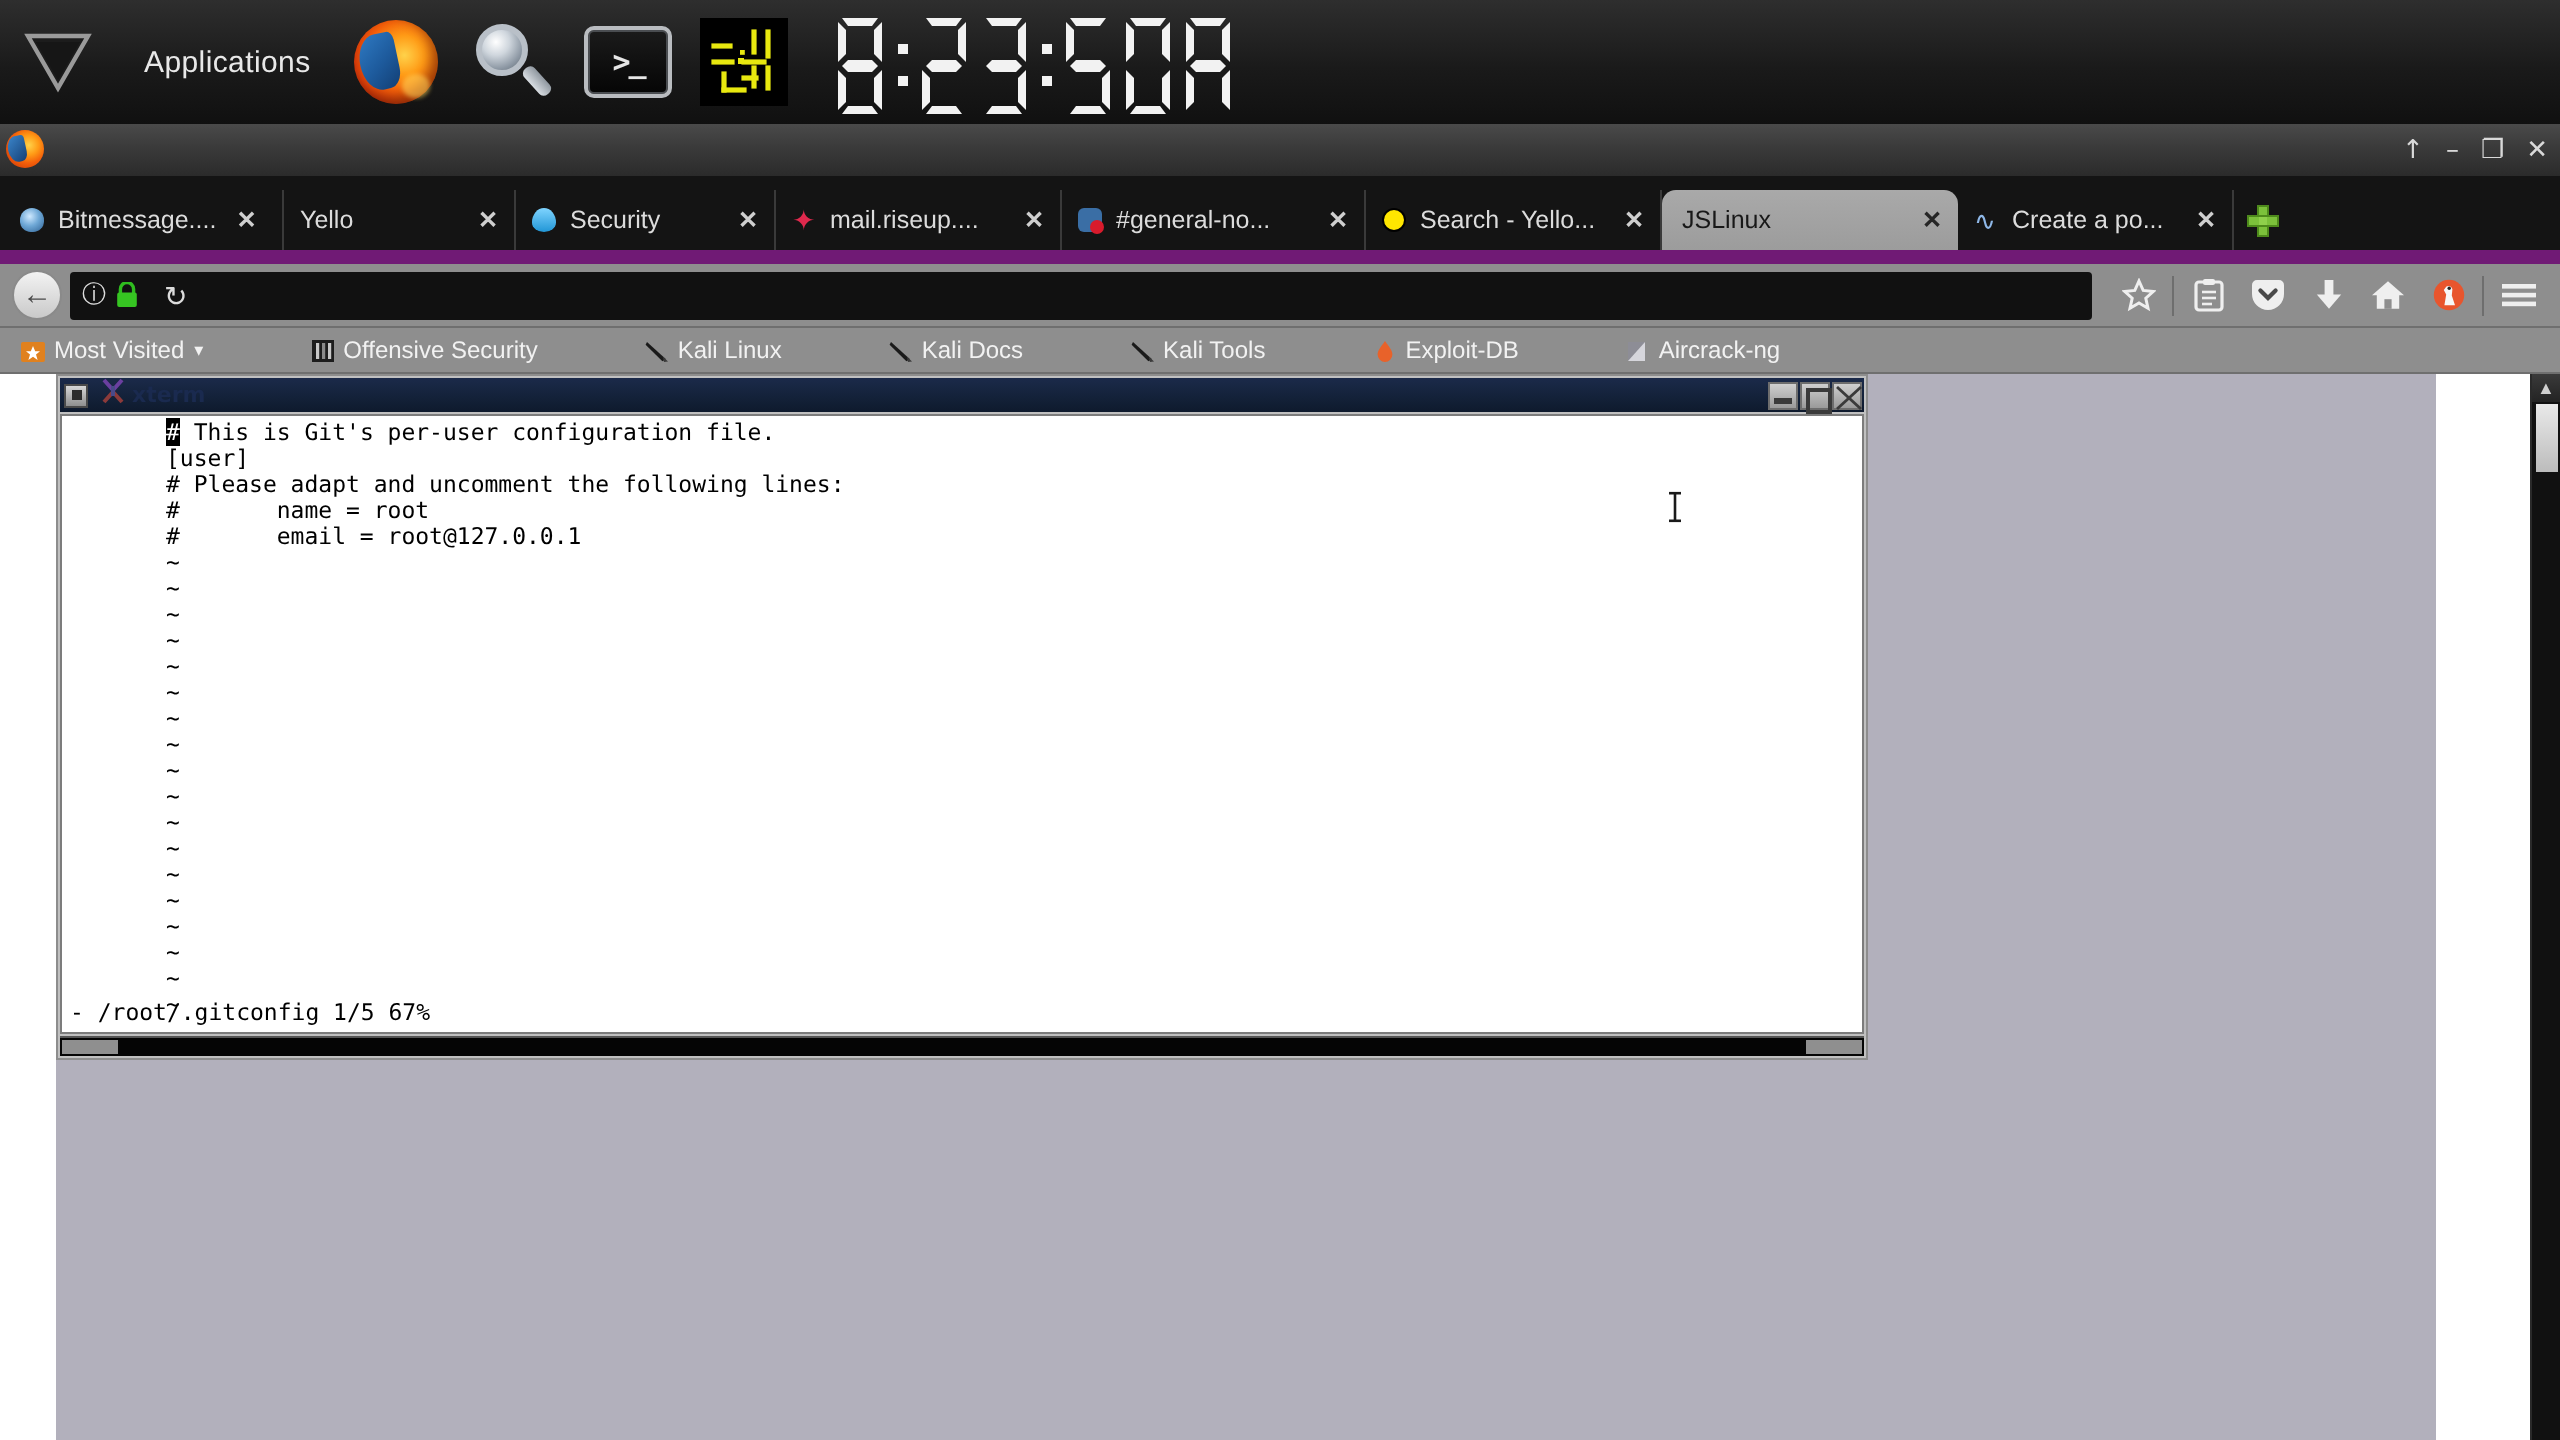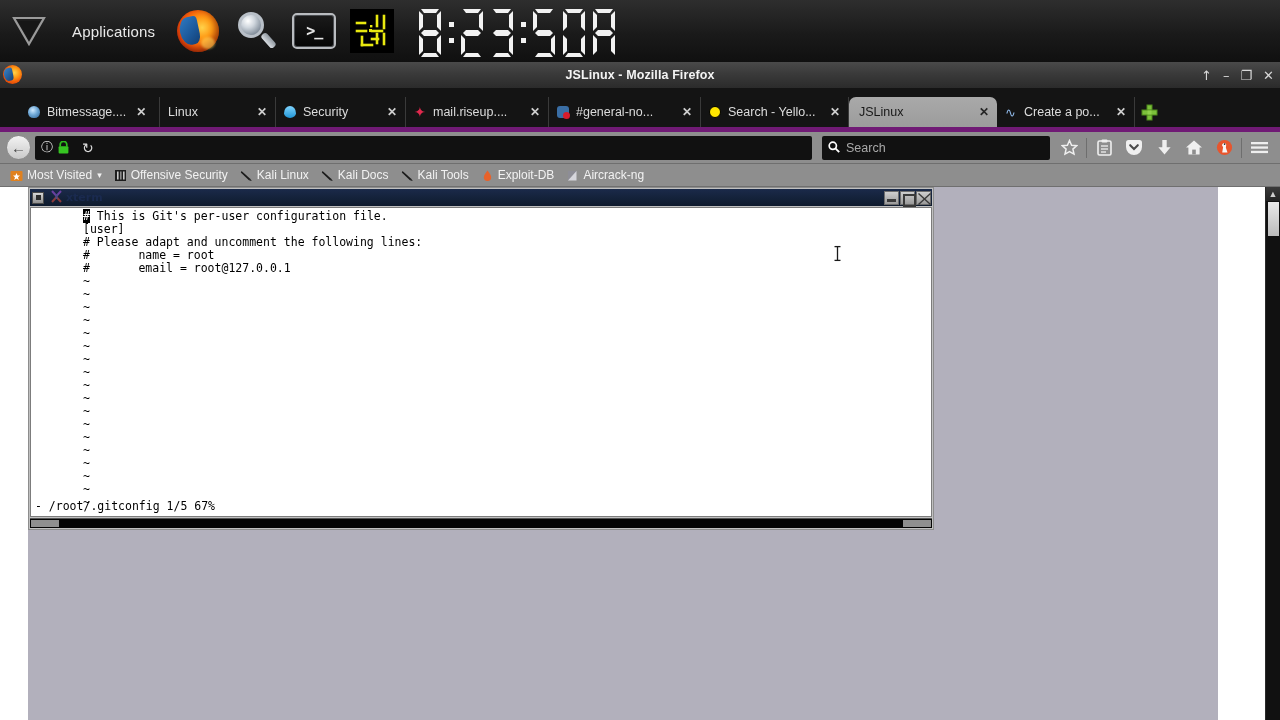--- a/index.html
+++ b/index.html
@@ -89,23 +89,23 @@
   #window-title{
     position:absolute; left:0; right:0; text-align:center;
     color:#f4f4f4; font-size:12.5px; font-weight:bold; letter-spacing:.1px;
   }
   #win-buttons{ position:absolute; right:6px; top:0; height:26px; display:flex; align-items:center; gap:11px; }
   .win-btn{ color:#d9d9d9; font-size:13px; line-height:1; font-family:"DejaVu Sans", sans-serif; cursor:default; }
 
   
   #tabstrip{
     height:44px; background:#141414;
-    border-bottom:5px solid #701a75;
+    border-bottom:7px solid #701a75;
     display:flex; align-items:flex-end; position:relative;
-    padding-left:20px;
+    padding-left:2px;
   }
   .tab{
     position:relative; height:30px; display:flex; align-items:center;
     padding:0 8px 0 8px; min-width:0; color:#dcdcdc; font-size:12.5px;
     border-right:1px solid #3a3a3a;
   }
   .tab .tab-favicon{ width:13px;height:13px;margin-right:6px;flex:0 0 13px; position:relative; }
   .tab .tab-label{ white-space:nowrap; overflow:hidden; }
   .tab .tab-close{ margin-left:10px; color:#cfcfcf; font-size:12px; font-weight:bold; }
   .tab.active{
@@ -156,21 +156,21 @@
   }
   #searchbar .sq{ margin-right:6px; }
   #search-placeholder{ color:#a9a9a9; font-size:12.5px; }
   #nav-icons{ display:flex; align-items:center; gap:0px; margin-left:4px; }
   .nav-ico{ width:30px;height:30px;display:flex;align-items:center;justify-content:center; }
   .vsep{ width:1px;height:20px;background:#6e6e6e;margin:0 2px; }
 
   
   #bookmarks{
     height:23px; background:#8e8e8e; display:flex; align-items:center;
-    padding-left:4px; border-bottom:1px solid #6f6f6f;
+    padding-left:4px; border-bottom:1px solid #6f6f6f;gap:41px;
   }
   .bm{ display:flex;align-items:center; padding:0 6px; color:#f2f2f2; font-size:12px; white-space:nowrap; }
   .bm .bm-ico{ width:13px;height:13px;margin-right:4px;flex:0 0 13px; }
   .bm .caret{ margin-left:5px; font-size:9px; }
 
   
   #content{ position:relative; width:1280px; height:547px; background:#fff; overflow:hidden; }
   #vm-canvas{
     position:absolute; left:28px; top:0px; width:1190px; height:547px;
     background:#b2b0bc;
@@ -390,41 +390,40 @@
     </svg>
   </div>
 </div>
 
 <div id="ff-window">
 
   <div id="ff-titlebar">
     <div id="titlebar-ff-icon">
       <div class="ff-logo-sm"></div>
     </div>
-    <div id="window-title">JSLinux - Mozilla Firefox</div>
     <div id="win-buttons">
       <span class="win-btn">↑</span>
       <span class="win-btn">–</span>
       <span class="win-btn">❐</span>
       <span class="win-btn">✕</span>
     </div>
   </div>
 
   <div id="tabstrip">
 
     <div class="tab" style="width:140px">
       <span class="tab-favicon">
           <span class="fav-bitmessage" style="display:block"></span>
         </span>
       <span class="tab-label">Bitmessage....</span>
       <span class="tab-close">✕</span>
     </div>
 
     <div class="tab" style="width:116px">
-      <span class="tab-label" style="flex:1">Linux</span>
+      <span class="tab-label" style="flex:1">Yello</span>
       <span class="tab-close">✕</span>
     </div>
 
     <div class="tab" style="width:130px">
       <span class="tab-favicon">
           <span class="fav-flame" style="display:block"></span>
         </span>
       <span class="tab-label" style="flex:1">Security</span>
       <span class="tab-close">✕</span>
     </div>
@@ -478,29 +477,20 @@
       <span id="identity-info">ⓘ</span>
       <span id="lock-icon">
         <svg width="11" height="13" viewBox="0 0 11 13">
           <path d="M2.2 5.5 V3.6 a3.3 3.3 0 0 1 6.6 0 V5.5" fill="none" stroke="#2fbd1f" stroke-width="1.7"></path>
           <rect x="0.6" y="5.2" width="9.8" height="7.3" rx="1" fill="#36c522"></rect>
         </svg>
       </span>
       <span id="reload-btn">↻</span>
     </div>
 
-    <div id="searchbar">
-      <span class="sq">
-        <svg width="12" height="12" viewBox="0 0 12 12">
-          <circle cx="4.8" cy="4.8" r="3.6" fill="none" stroke="#fff" stroke-width="1.7"></circle>
-          <line x1="7.4" y1="7.4" x2="11.2" y2="11.2" stroke="#fff" stroke-width="1.9"></line>
-        </svg>
-      </span>
-      <span id="search-placeholder">Search</span>
-    </div>
 
     <div id="nav-icons">
       <div class="nav-ico">
         <svg width="17" height="17" viewBox="0 0 17 17">
             <polygon points="8.5,1.5 10.6,6.2 15.7,6.7 11.9,10.1 13,15.1 8.5,12.5 4,15.1 5.1,10.1 1.3,6.7 6.4,6.2" fill="none" stroke="#efefef" stroke-width="1.5"></polygon>
           </svg>
       </div>
       <div class="vsep"></div>
       <div class="nav-ico">
         <svg width="15" height="17" viewBox="0 0 15 17">

